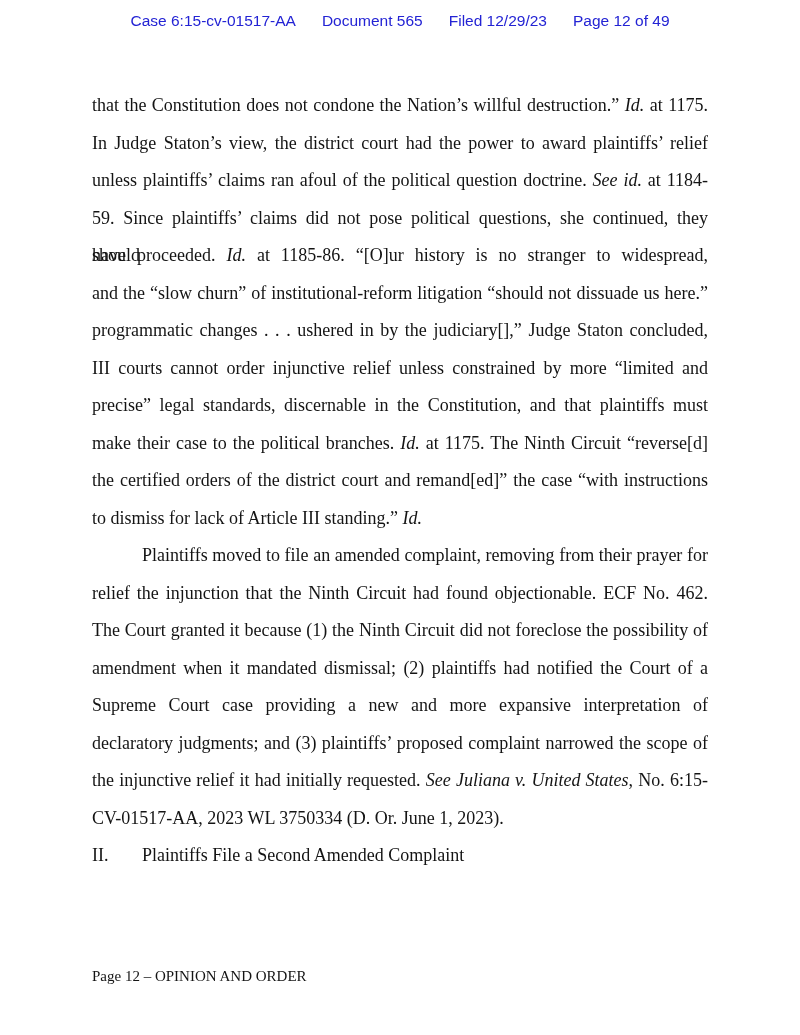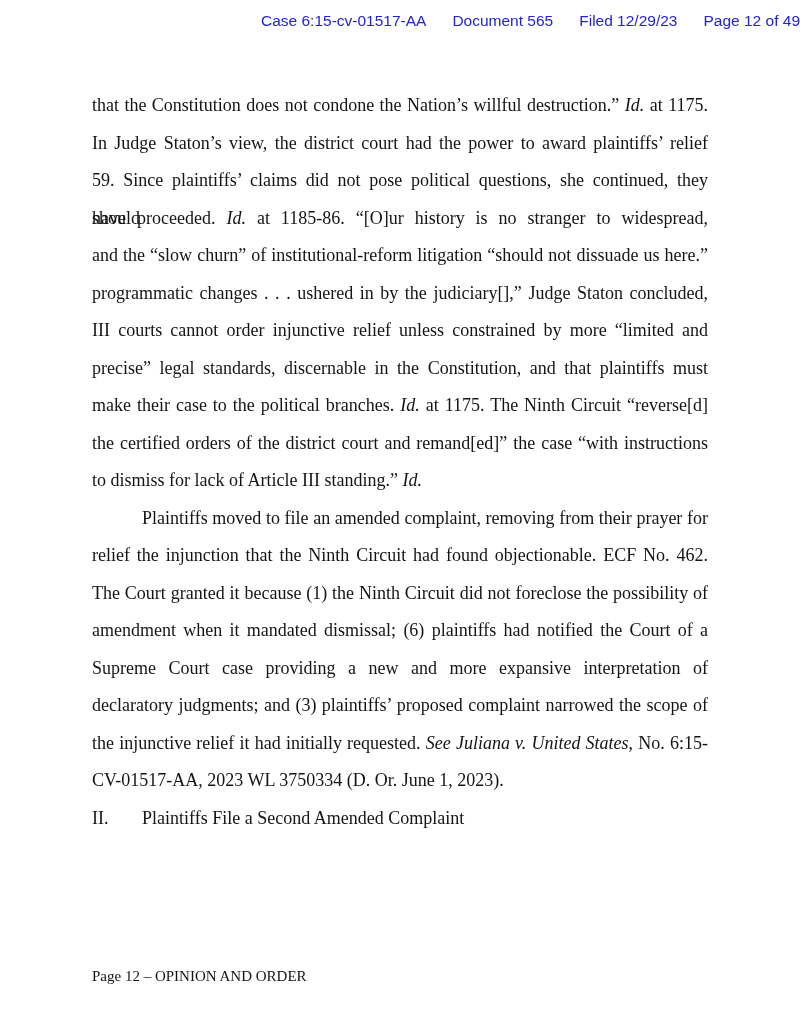--- a/index.html
+++ b/index.html
@@ -63,43 +63,44 @@
     font-size: 15px;
     white-space: nowrap;
     text-align: center;
   }
 </style>
 </head>
 <body>
 
 <div id="page">
 
-  <div id="stamp" style="color: rgb(35, 35, 212); justify-content: flex-end;">
+  <div id="stamp" style="color: rgb(35, 35, 212);">
     <span>Case 6:15-cv-01517-AA</span>
     <span>Document 565</span>
     <span>Filed 12/29/23</span>
     <span>Page 12 of 49</span>
   </div>
 
   <div id="doc-body">
       <div class="line j"><span>that the Constitution does not condone the Nation’s willful destruction.”  </span><span class="it">Id.</span><span> at 1175.</span></div>
       <div class="line j"><span>In Judge Staton’s view, the district court had the power to award plaintiffs’ relief</span></div>
+      <div class="line j"><span>unless plaintiffs’ claims ran afoul of the political question doctrine.  </span><span class="it">See id.</span><span> at 1184-</span></div>
       <div class="line j"><span>59.  Since plaintiffs’ claims did not pose political questions, she continued, they should</span></div>
       <div class="line j"><span>have proceeded.  </span><span class="it">Id.</span><span> at 1185-86.  “[O]ur history is no stranger to widespread,</span></div>
       <div class="line j"><span>and the “slow churn” of institutional-reform litigation “should not dissuade us here.”</span></div>
       <div class="line j"><span>programmatic changes . . . ushered in by the judiciary[],” Judge Staton concluded,</span></div>
       <div class="line j"><span>III courts cannot order injunctive relief unless constrained by more “limited and</span></div>
       <div class="line j"><span>precise” legal standards, discernable in the Constitution, and that plaintiffs must</span></div>
       <div class="line j"><span>make their case to the political branches.  </span><span class="it">Id.</span><span> at 1175.  The Ninth Circuit “reverse[d]</span></div>
       <div class="line j"><span>the certified orders of the district court and remand[ed]” the case “with instructions</span></div>
       <div class="line"><span>to dismiss for lack of Article III standing.”  </span><span class="it">Id.</span></div>
       <div class="line j indent"><span>Plaintiffs moved to file an amended complaint, removing from their prayer for</span></div>
       <div class="line j"><span>relief the injunction that the Ninth Circuit had found objectionable.  ECF No. 462.</span></div>
       <div class="line j"><span>The Court granted it because (1) the Ninth Circuit did not foreclose the possibility of</span></div>
-      <div class="line j"><span>amendment when it mandated dismissal; (6) plaintiffs had notified the Court of a</span></div>
+      <div class="line j"><span>amendment when it mandated dismissal; (2) plaintiffs had notified the Court of a</span></div>
       <div class="line j"><span>Supreme Court case providing a new and more expansive interpretation of</span></div>
       <div class="line j"><span>declaratory judgments; and (3) plaintiffs’ proposed complaint narrowed the scope of</span></div>
       <div class="line j"><span>the injunctive relief it had initially requested.  </span><span class="it">See Juliana v. United States</span><span>, No. 6:15-</span></div>
       <div class="line"><span>CV-01517-AA, 2023 WL 3750334 (D. Or. June 1, 2023).</span></div>
       <div class="line heading"><span class="h-num">II.</span><span>Plaintiffs File a Second Amended Complaint</span></div>
     </div>
 
   <div id="footer">Page 12 – OPINION AND ORDER</div>
 
 </div>

